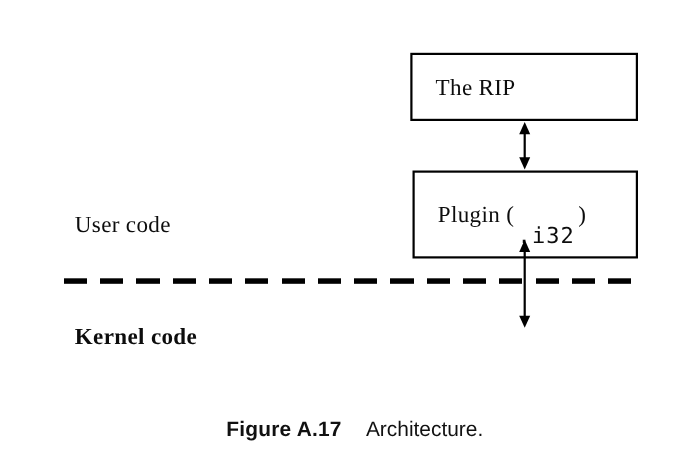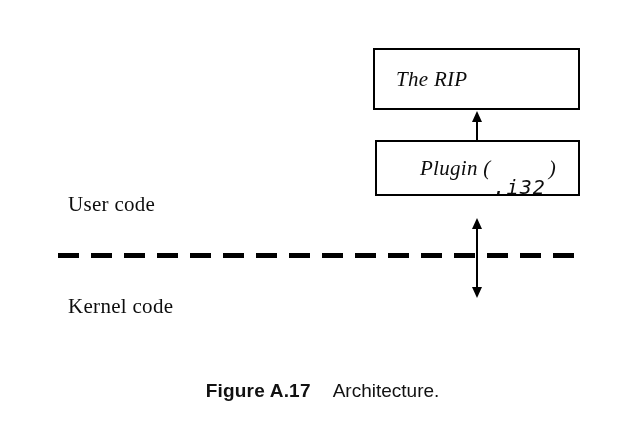--- a/index.html
+++ b/index.html
@@ -20,40 +20,39 @@
     position: absolute;
     border: 2px solid #000000;
     background: #ffffff;
     display: flex;
     align-items: center;
     padding-left: 21px;
     font-size: 21px;
     letter-spacing: 0.3px;
     box-sizing: border-box;
     white-space: nowrap;
-    font-style: italic;
   }
   .box-rip    { left: 373px; top: 48px;  width: 207px; height: 62px; }
-  .box-plugin { left: 375px; top: 140px; width: 205px; height: 56px; justify-content: center; }
+  .box-plugin { left: 375px; top: 155px; width: 205px; height: 80px; }
   .box-driver { left: 353px; top: 299px; width: 240px; height: 63px; }
   .mono {
     font-family: "DejaVu Sans Mono", monospace;
     font-size: 20px;
     letter-spacing: 1px;
     padding: 0 3px;
     margin-top: 37px;
   }
   .side-label {
     position: absolute;
     font-size: 21px;
     letter-spacing: 0.3px;
     white-space: nowrap;
   }
   .label-user   { left: 68px; top: 192px; }
-  .label-kernel { left: 68px; top: 294px; }
+  .label-kernel { left: 68px; top: 294px; font-weight: bold; }
   .divider {
     position: absolute;
     left: 58px;
     top: 253px;
     width: 526px;
     height: 5px;
     background: repeating-linear-gradient(
       to right,
       #000000 0px, #000000 21px,
       transparent 21px, transparent 33px

